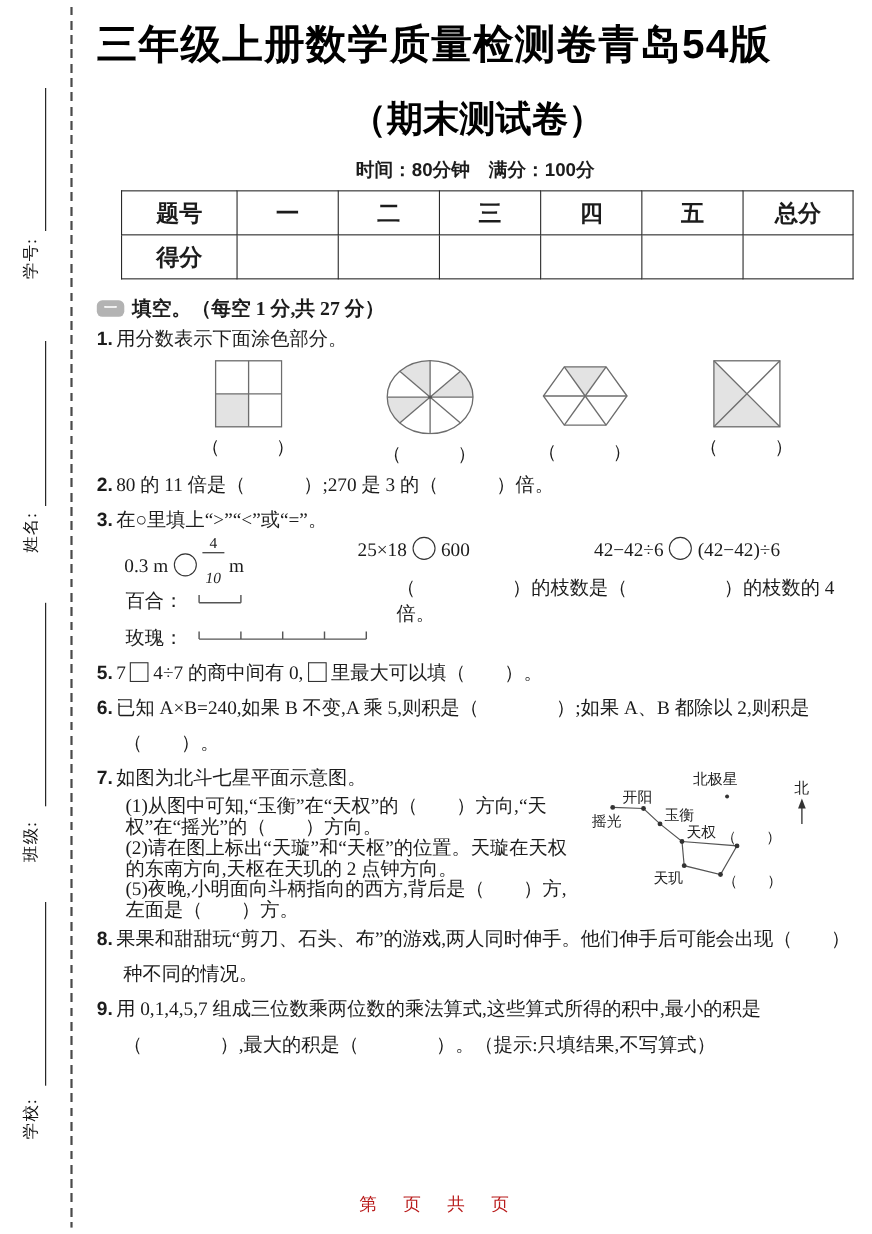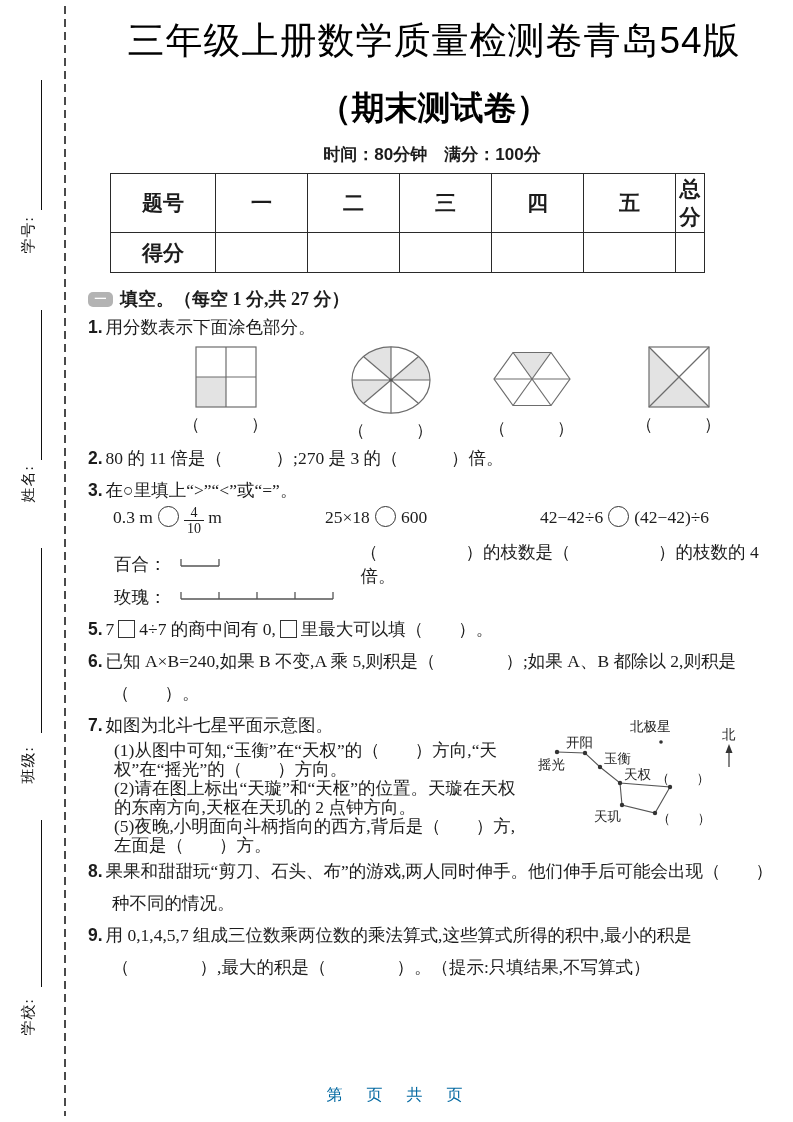--- a/index.html
+++ b/index.html
@@ -8,28 +8,28 @@
 
   
   .cut-line { position:absolute; left:64px; top:6px; width:2px; height:1110px;
               background:repeating-linear-gradient(to bottom,#4a4a4a 0 8px,transparent 8px 13px); }
   .write-line { position:absolute; left:41px; width:0; border-left:1.6px solid #111; }
   .side-label { position:absolute; left:-1px; width:60px; height:20px; text-align:center;
                 transform:rotate(-90deg); font-size:15px; letter-spacing:1px; color:#111; }
 
   
   .content { position:absolute; left:88px; top:0; width:692px; }
-  .title { margin:16px 0 4px; text-align:center; font-family:"Liberation Sans", sans-serif;
-           font-weight:normal; font-size:37px; letter-spacing:1px; color:#000; }
+  .title { margin:16px 0 4px; font-family:"Liberation Sans", sans-serif;
+           font-weight:bold; font-size:37px; letter-spacing:1px; color:#000; }
   .subtitle { margin:20px 0 0; text-align:center; font-family:"Liberation Sans", sans-serif;
               font-weight:bold; font-size:33px; color:#000; }
   .meta { margin:12px 4px 0 0; text-align:center; font-family:"Liberation Sans", sans-serif;
           font-weight:bold; font-size:17px; }
 
-  table.score { border-collapse:collapse; table-layout:fixed; width:595px; margin:7px 0 0 22px; }
+  table.score { border-collapse:collapse; table-layout:fixed; width:666px; margin:7px 0 0 22px; }
   table.score td { border:1.7px solid #2a2a2a; height:37px; text-align:center;
                    font-size:21px; font-weight:600; font-family:"Liberation Serif", serif; }
 
   .section-head { margin:14px 0 0; font-size:18px; font-weight:bold; display:flex; align-items:center; }
   .badge { display:inline-block; width:25px; height:15px; background:#b3b3b3; border-radius:5px;
            color:#fff; font-size:12px; line-height:15px; text-align:center; margin-right:7px;
            font-weight:bold; flex:0 0 auto; }
   .section-note { font-weight:bold; }
 
   p.q { margin:0; font-size:17.5px; line-height:32px; padding-left:24px; text-indent:-24px; }
@@ -45,36 +45,36 @@
   svg .fig-fill { fill:#e3e3e3; stroke:none; }
 
   
   .q3-grid { margin-left:25px; }
   .q3row { display:flex; height:41px; font-size:17.5px; }
   .c1 { width:212px; } .c2 { width:215px; }
   .cmp-circle { display:inline-block; width:19px; height:19px; border:1.3px solid #333;
                 border-radius:50%; vertical-align:-4px; margin:0 5px; }
   .frac { display:inline-block; text-align:center; vertical-align:-10px; line-height:normal; }
   .frac .fn { display:block; font-size:14px; line-height:14px; padding:0 3px; }
-  .frac .fd { display:block; font-size:14px; line-height:16px; border-top:1.2px solid #222; padding:0 3px; }
+  .frac .fd { display:block; font-size:14px; line-height:16px; border-top:1.2px solid #222; padding:16px 3px;font-style:italic; }
 
   
   .seg-row { display:flex; align-items:center; height:33px; font-size:17.5px; padding-left:26px;gap:13px; }
   .seg-label { flex:0 0 auto; }
   .seg-box { flex:0 0 168px; }
 
   .sq-box { display:inline-block; width:15px; height:16px; border:1.2px solid #333;
             vertical-align:-3px; margin:0 4px; }
 
   
   .star { float:right; width:250px; height:132px; margin:6px 0 2px 6px; }
   .star text { font-size:13.5px; fill:#222; font-family:"Liberation Serif", serif; }
 
   .footer { position:absolute; left:0; right:0; bottom:16px; text-align:center;
-            font-size:16px; letter-spacing:4px; color:#0369a1; }
+            font-size:16px; letter-spacing:4px; color:#b91c1c; }
 </style>
 </head>
 <body>
 
 <div class="page">
 
   <div class="cut-line"></div>
   <div class="write-line" style="top:80px;height:130px;"></div>
   <div class="write-line" style="top:310px;height:150px;"></div>
   <div class="write-line" style="top:548px;height:185px;"></div>

